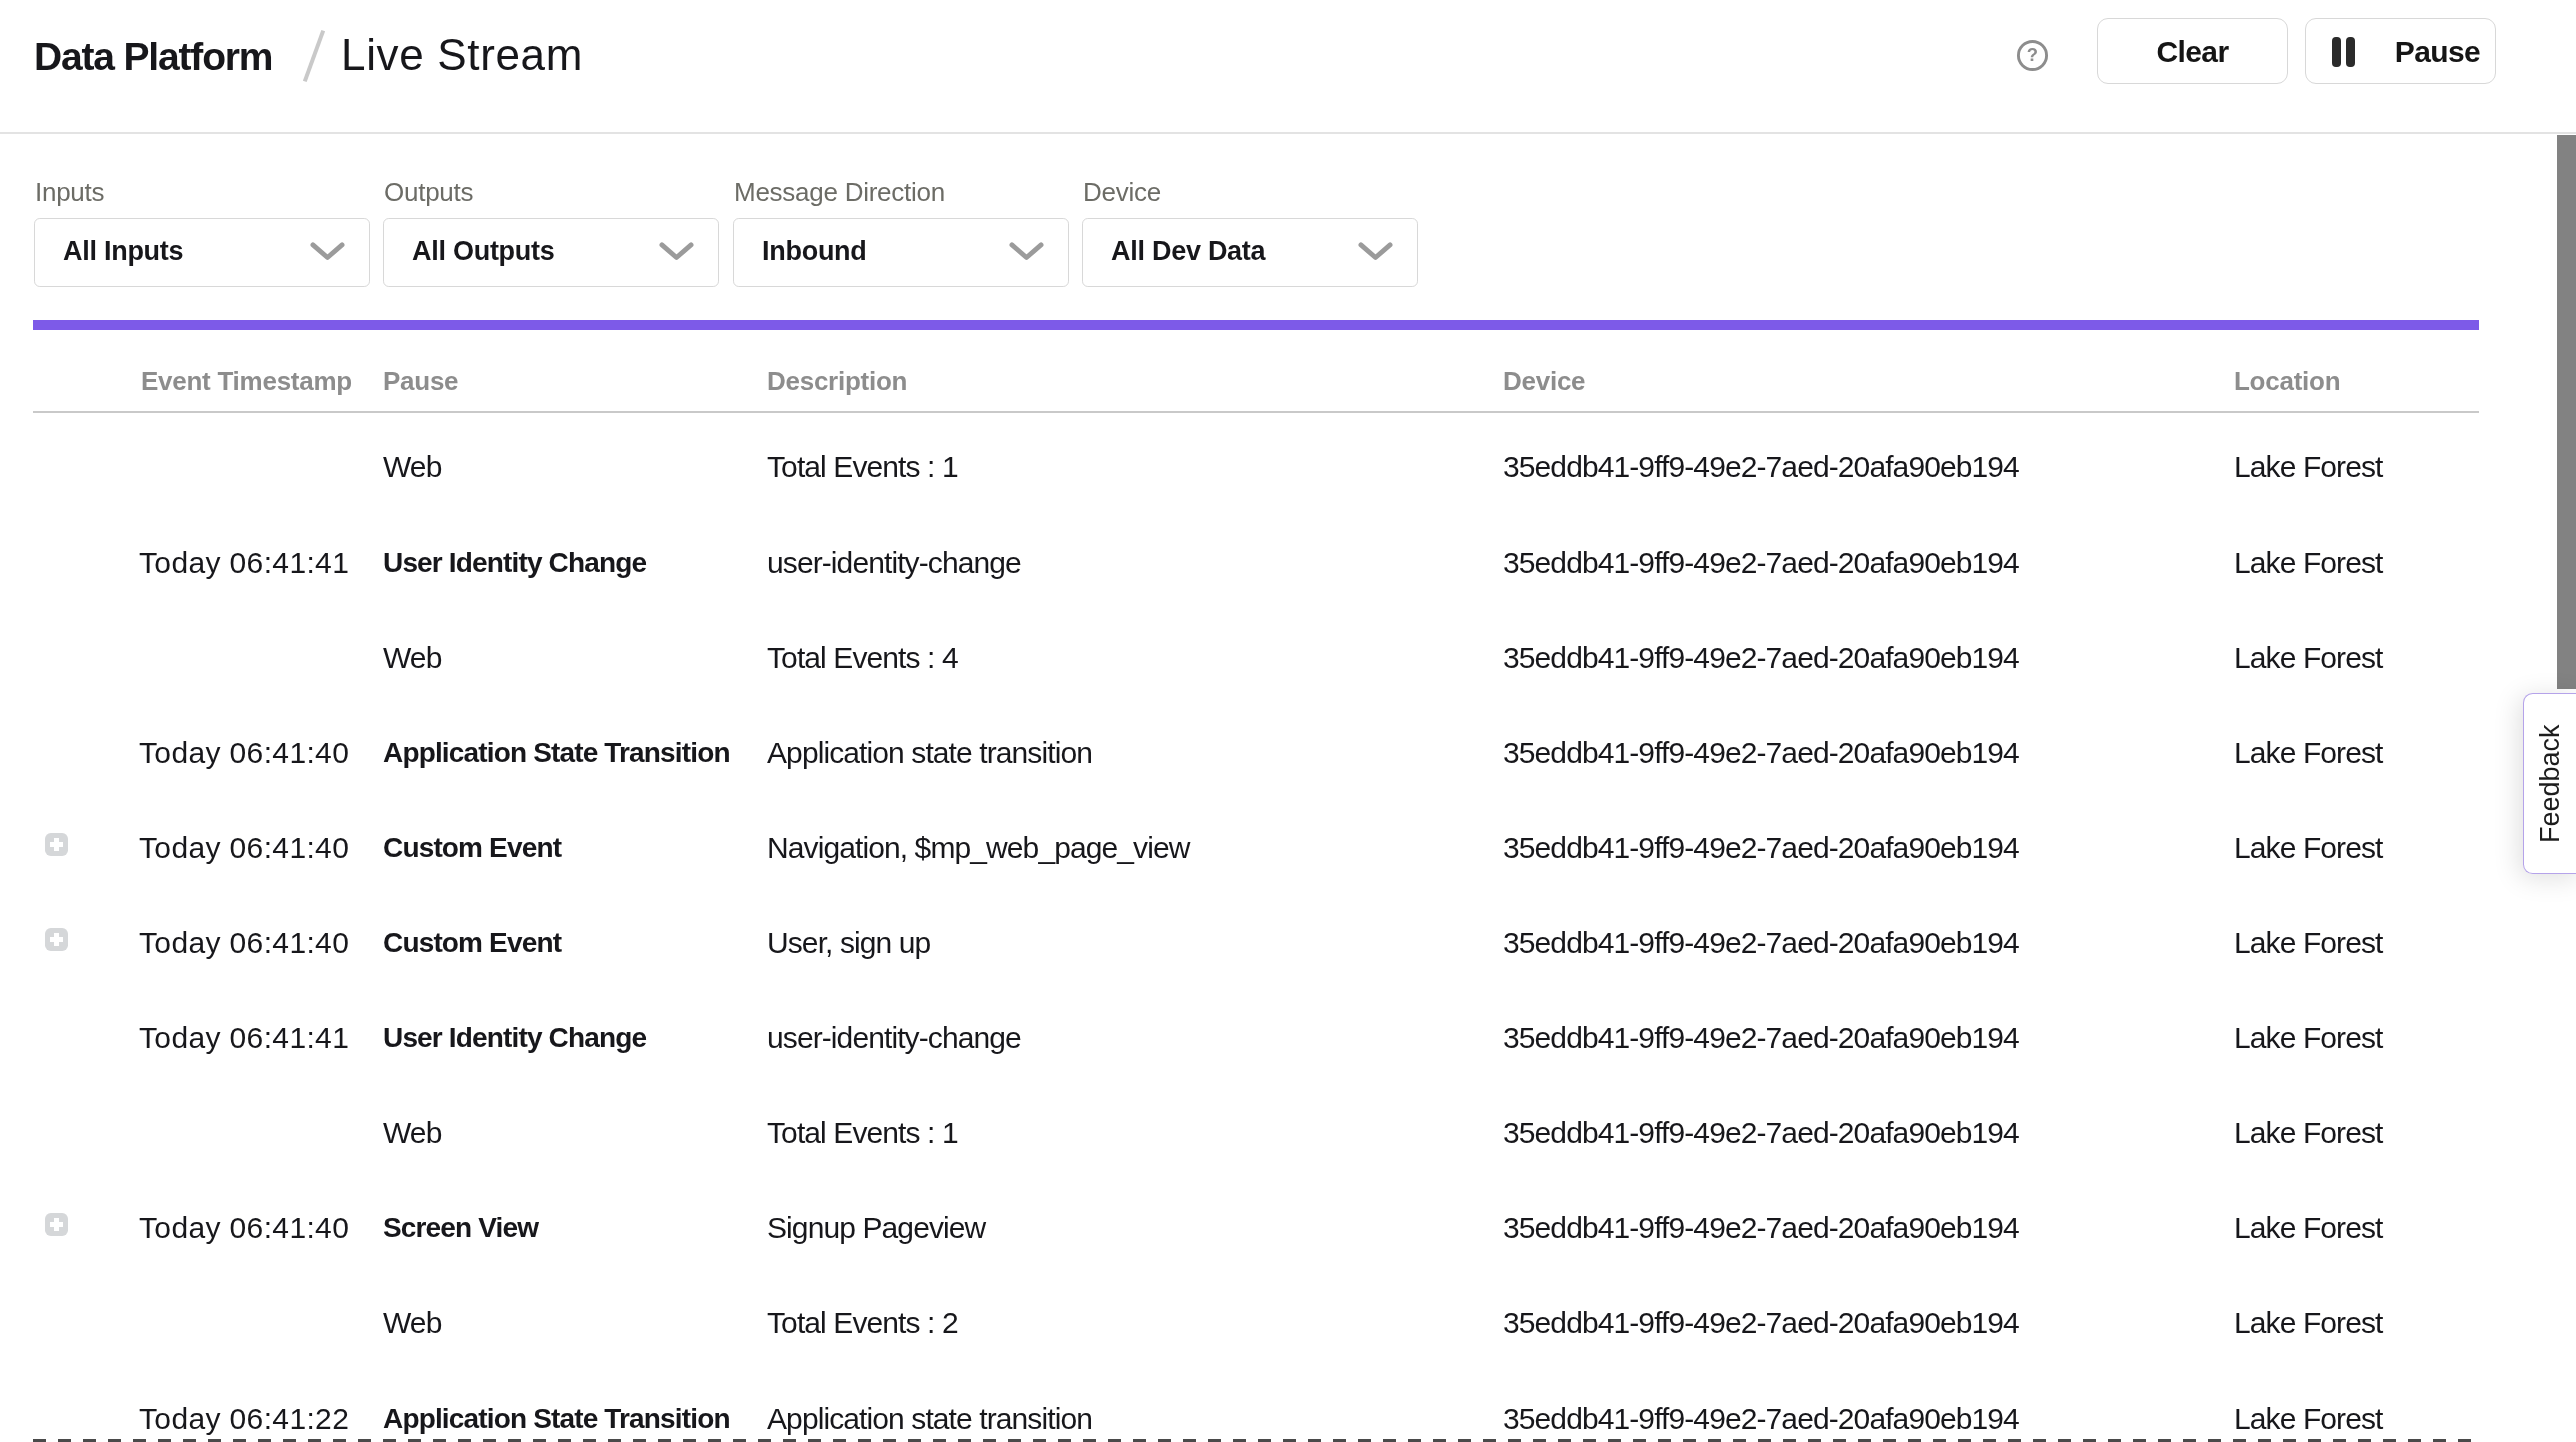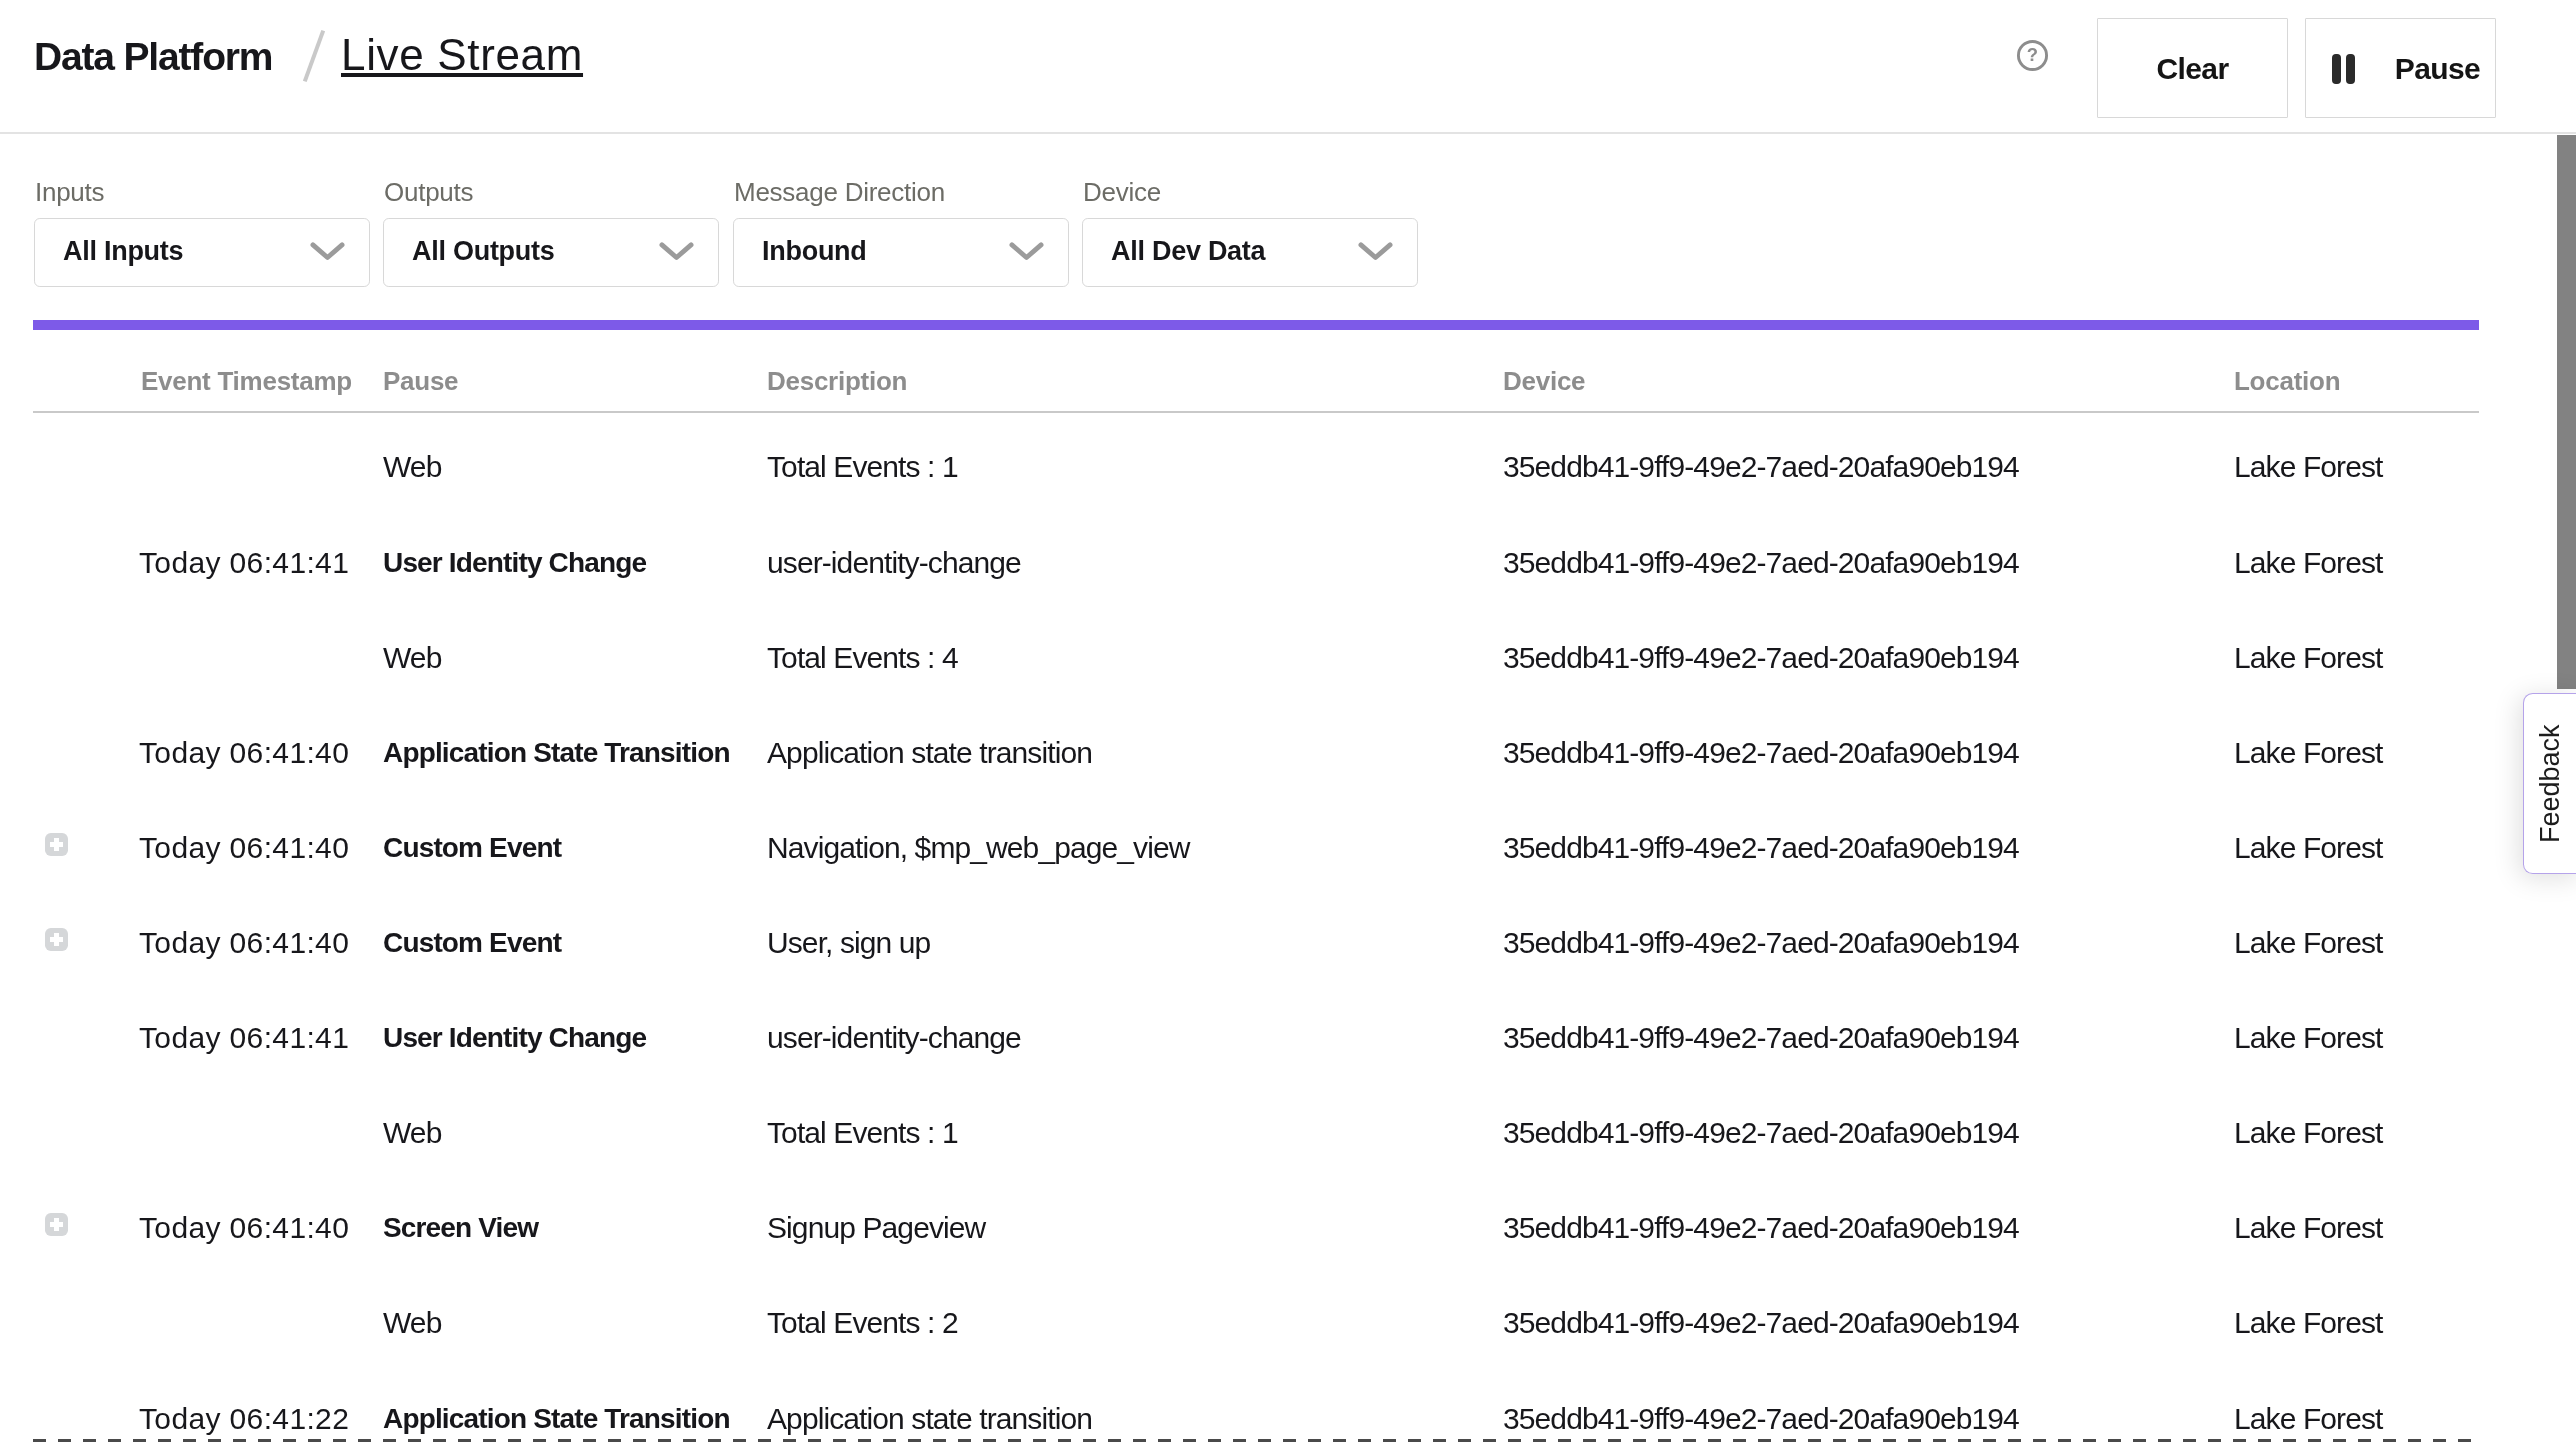--- a/index.html
+++ b/index.html
@@ -2,24 +2,24 @@
 <html><head><meta charset="utf-8">
 <style>
 * { margin:0; padding:0; box-sizing:border-box; }
 html,body { width:2576px; height:1442px; background:#fff; overflow:hidden;
   font-family:"Liberation Sans", sans-serif; }
 #title { position:absolute; left:34px; top:37px; font-size:39px; font-weight:700;
   color:#17171b; letter-spacing:-0.03em; line-height:39px; }
 #slash { position:absolute; left:312px; top:29px; width:3.9px; height:54px; background:#c9c9c9;
   transform:rotate(20deg); }
 #title2 { position:absolute; left:341px; top:33px; font-size:44px; font-weight:400;
-  color:#17171b; letter-spacing:0.015em; line-height:44px;text-decoration:underline; }
+  color:#17171b; letter-spacing:0.015em; line-height:44px; }
 #hdrline { position:absolute; left:0; top:132px; width:2576px; height:1.9px; background:#e3e3e3; }
 #help { position:absolute; left:2016px; top:39px; }
-.btn { position:absolute; top:17.5px; height:100px; border:1.9px solid #d8d8d8; border-radius:1px;
+.btn { position:absolute; top:17.5px; height:66px; border:1.9px solid #d8d8d8; border-radius:11px;
   background:#fff; display:flex; align-items:center; justify-content:center;
   font-size:30px; font-weight:700; color:#151515; letter-spacing:-0.02em; padding-top:3.9px; }
 #clear { left:2097px; width:191px; }
 #pause { left:2305px; width:191px;align-items:center; }
 .pbar { display:inline-block; width:8.7px; height:30px; background:#2b2b2b; border-radius:3.9px; }
 .flabel { position:absolute; top:178px; font-size:26px; line-height:29px; color:#6c6c66;
   letter-spacing:-0.01em; }
 .fbox { position:absolute; top:218px; width:336px; height:69px; border:1.9px solid #d8d8d8;
   border-radius:5.8px; background:#fff; }
 .fval { position:absolute; left:28px; top:0; line-height:65px; font-size:27px; font-weight:700;

